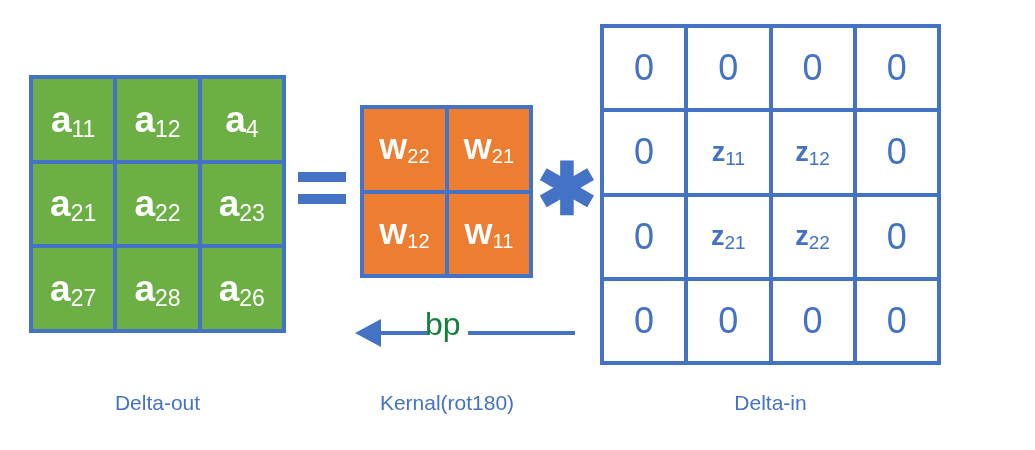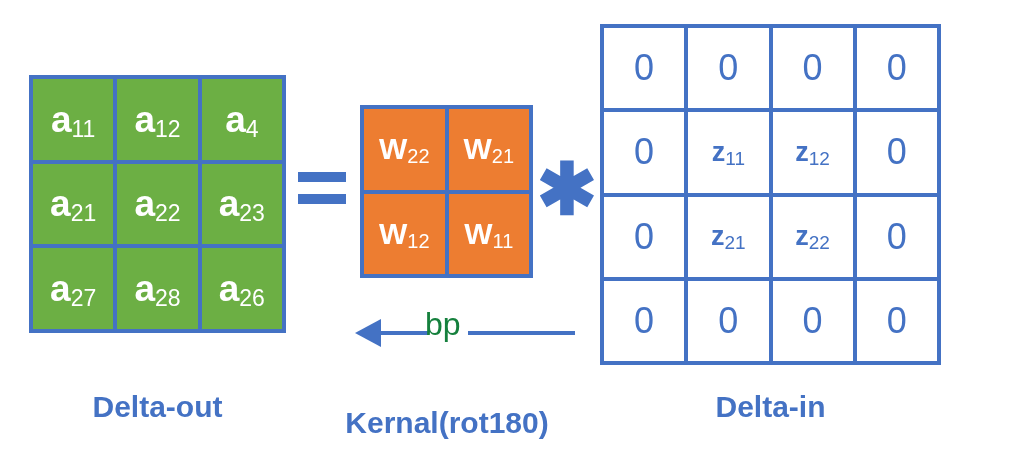--- a/index.html
+++ b/index.html
@@ -176,28 +176,27 @@
     top: -2px;
     font-size: 32px;
     color: #15803d;
     line-height: 1;
   }
 
   
   .caption {
     position: absolute;
     color: #4472C4;
-    font-size: 30px;
+    font-size: 21px;
     line-height: 1;
     white-space: nowrap;
     text-align: center;
-    font-weight: bold;
   }
   #caption-delta-out { left: 29px;  top: 392px; width: 257px; }
-  #caption-kernel    { left: 318px; top: 408px; width: 258px; }
+  #caption-kernel    { left: 318px; top: 392px; width: 258px; }
   #caption-delta-in  { left: 600px; top: 392px; width: 341px; }
 </style>
 </head>
 <body>
 
 <div id="canvas">
 
   <div class="matrix" id="delta-out">
       <div class="cell">
         <span class="val">

